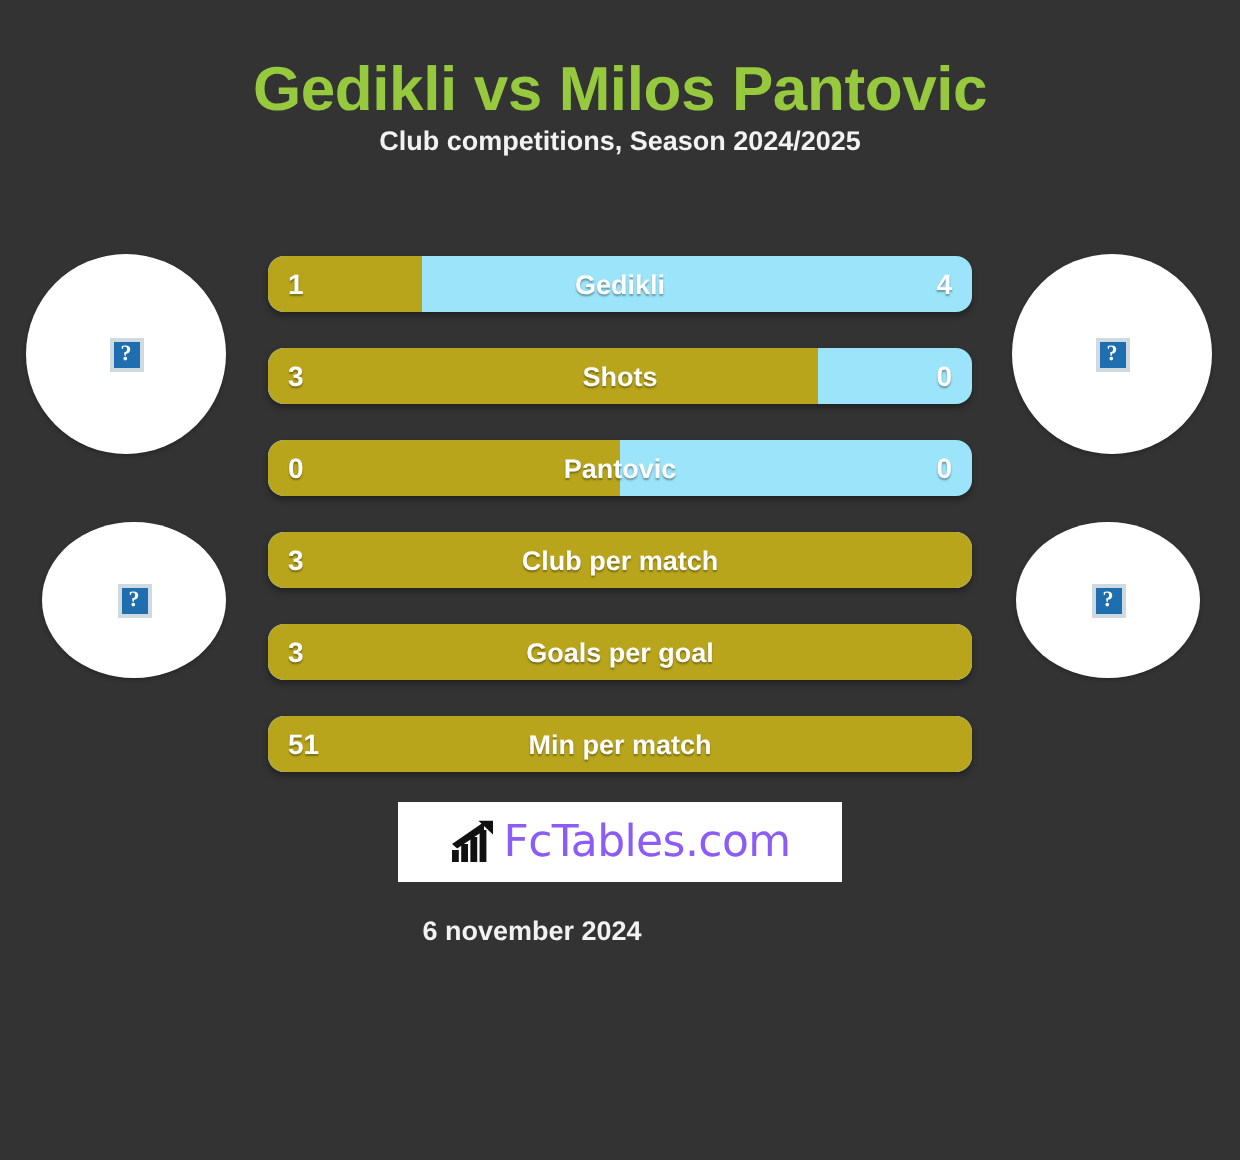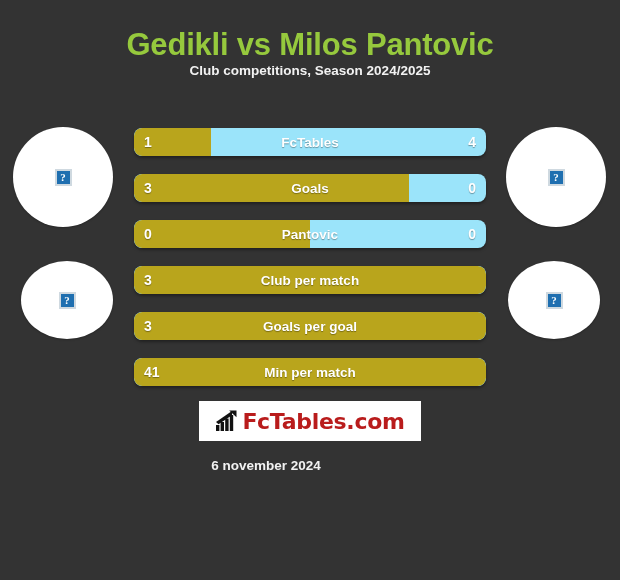--- a/index.html
+++ b/index.html
@@ -148,22 +148,22 @@
     justify-content: center;
     gap: 3px;
   }
   .logo-icon {
     width: 24px;
     height: 22px;
     display: block;
   }
   .logo-text {
     font-size: 22px;
-    font-weight: bold;
-    color: #b91c1c;
+    font-weight: normal;
+    color: #8b5cf6;
     letter-spacing: -0.3px;
     font-family: "DejaVu Sans", sans-serif;
   }
   .date {
     position: absolute;
     top: 458px;
     left: 0;
     width: 532px;
     text-align: center;
     font-size: 13.5px;
@@ -191,28 +191,28 @@
   </div>
   <div class="avatar avatar-right-2">
     <span class="broken-img">?</span>
   </div>
 
   <div class="bars">
 
     <div class="bar-row">
       <div class="bar-fill" style="width: 22%;"></div>
       <span class="bar-val left">1</span>
-      <span class="bar-label">FcTables</span>
+      <span class="bar-label">Gedikli</span>
       <span class="bar-val right">4</span>
     </div>
 
     <div class="bar-row">
       <div class="bar-fill" style="width: 78%;"></div>
       <span class="bar-val left">3</span>
-      <span class="bar-label">Goals</span>
+      <span class="bar-label">Shots</span>
       <span class="bar-val right">0</span>
     </div>
 
     <div class="bar-row">
       <div class="bar-fill" style="width: 50%;"></div>
       <span class="bar-val left">0</span>
       <span class="bar-label">Pantovic</span>
       <span class="bar-val right">0</span>
     </div>
 
@@ -225,21 +225,21 @@
 
     <div class="bar-row">
       <div class="bar-fill full" style="width: 100%;"></div>
       <span class="bar-val left">3</span>
       <span class="bar-label">Goals per goal</span>
       <span class="bar-val right"></span>
     </div>
 
     <div class="bar-row">
       <div class="bar-fill full" style="width: 100%;"></div>
-      <span class="bar-val left">41</span>
+      <span class="bar-val left">51</span>
       <span class="bar-label">Min per match</span>
       <span class="bar-val right"></span>
     </div>
 
   </div>
 
   <div class="logo">
     <svg class="logo-icon" viewBox="0 0 24 22">
       <rect x="1" y="15" width="3.4" height="6" fill="#111111"></rect>
       <rect x="5.6" y="12" width="3.4" height="9" fill="#111111"></rect>

